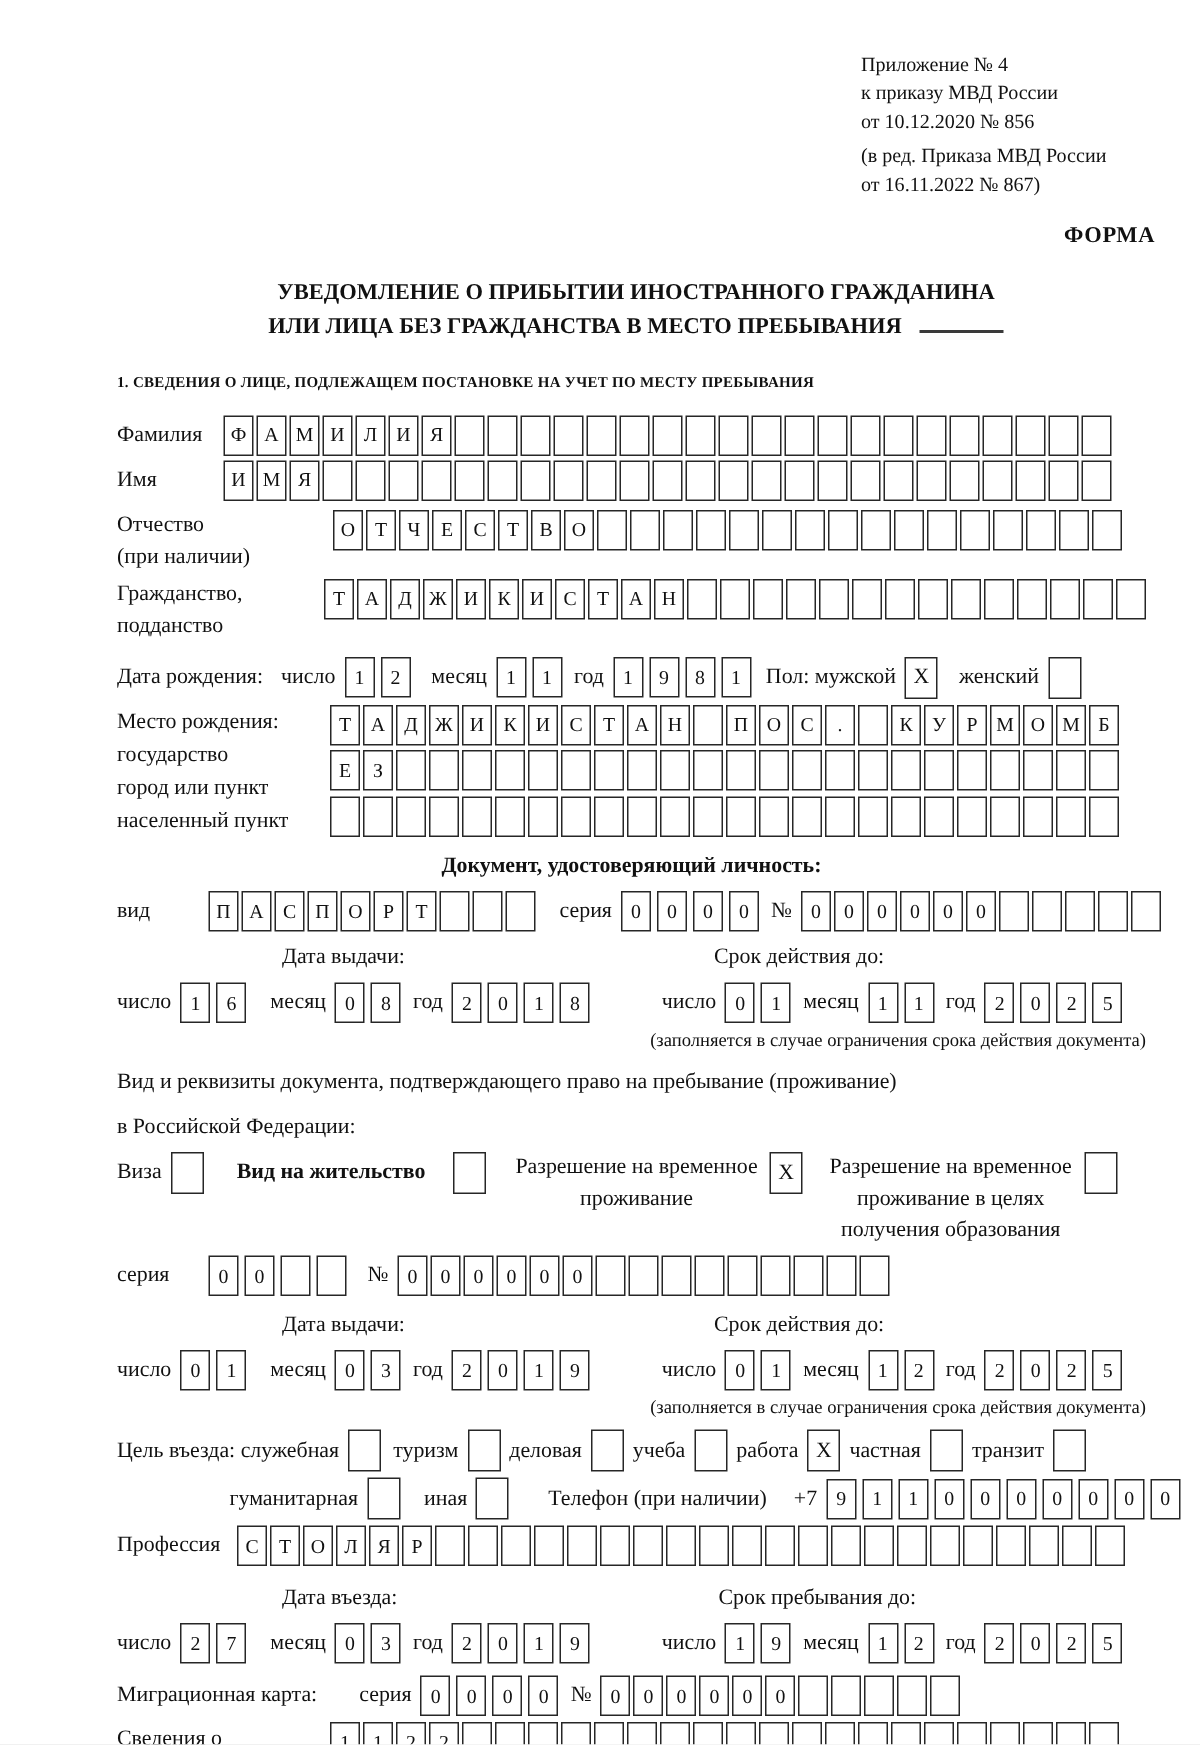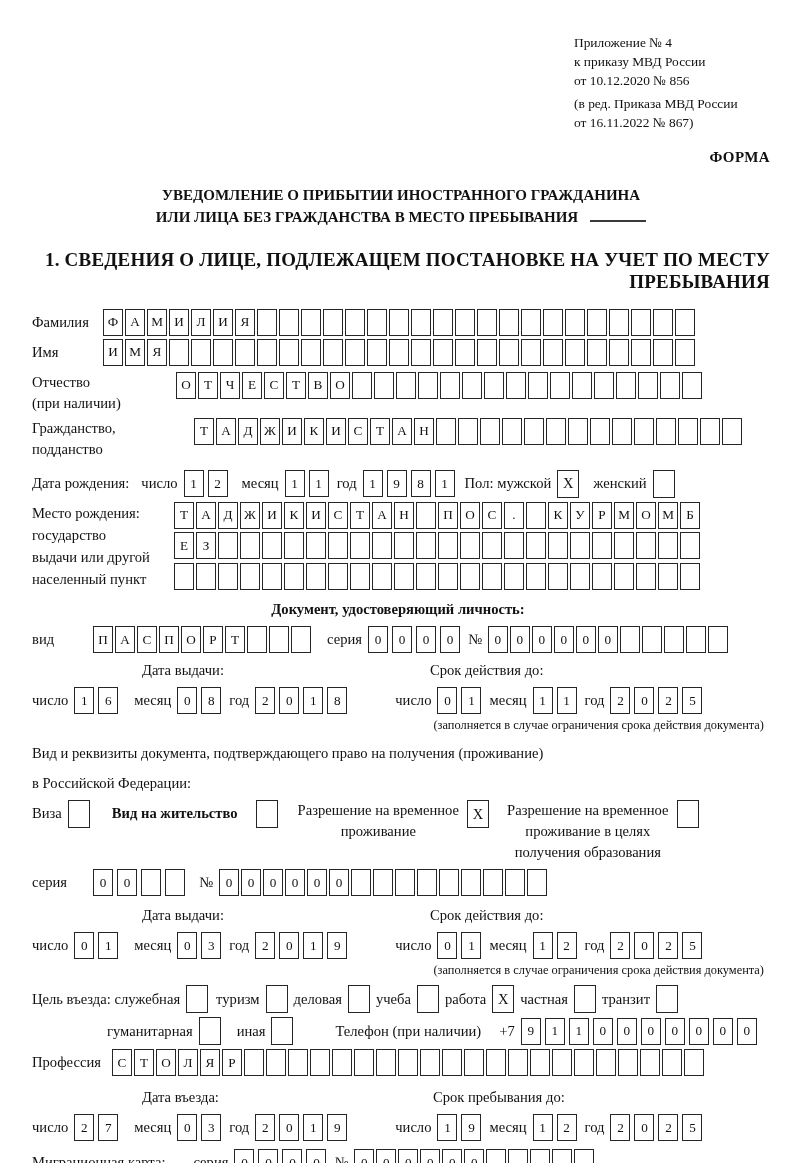--- a/index.html
+++ b/index.html
@@ -1,26 +1,26 @@
 <!DOCTYPE html>
 <html><head>
 <meta charset="utf-8">
 <style>
   html,body{margin:0;padding:0;background:#e8e8e8;}
   .page{
     width:800px;height:1163px;box-sizing:border-box;background:#fff;
-    padding:34px 30px 16px 32px;position:relative;overflow:hidden;
+    padding:34px 30px 16px 78px;position:relative;overflow:hidden;
     font-family:"Liberation Serif","DejaVu Serif",serif;color:#111;font-size:14.6px;
   }
   .appendix{margin-left:auto;width:196px;font-size:13.4px;line-height:1.4;}
   .appendix .ed{margin-top:5px;}
   .forma{text-align:right;font-weight:bold;margin-top:16px;font-size:15px;letter-spacing:.4px;}
   .title{text-align:center;font-weight:bold;font-size:15px;margin-top:18px;line-height:1.5;}
   .blank{display:inline-block;width:56px;border-bottom:2.2px solid #3a3a3a;margin-left:12px;height:14px;}
-  .sec{font-weight:bold;text-align:right;margin-top:20px;margin-bottom:16px;font-size:19px;letter-spacing:.2px;}
+  .sec{font-weight:bold;text-align:left;margin-top:20px;margin-bottom:16px;font-size:10px;letter-spacing:.2px;}
   .fl{display:flex;align-items:center;margin-bottom:3px;}
   .fl.top{align-items:flex-start;}
   .fl.center{justify-content:center;}
   .fl.right{justify-content:flex-end;}
   .t{margin-right:6px;line-height:27px;white-space:nowrap;}
   .t.b{font-weight:bold;}
   .t.note{font-size:12.4px;line-height:17px;}
   .run{display:inline-flex;flex-wrap:nowrap;margin-right:4px;flex:none;}
   .cell{
     display:inline-flex;width:18px;height:25px;border:1.6px solid #262626;margin-right:2px;
@@ -211,21 +211,21 @@
         </span>
         <span class="t" style="margin-left: 2px;">Пол: мужской</span>
         <span class="cbx">X</span>
         <span class="t" style="margin-left: 8px;">женский</span>
         <span class="cbx"></span>
       </div>
       <div class="fl top" style="margin-top: 4px;">
         <div class="blk-label" style="width: 142px;">
           <div>Место рождения:</div>
           <div>государство</div>
-          <div>выдачи или другой</div>
+          <div>город или пункт</div>
           <div>населенный пункт</div>
         </div>
         <div class="blk-rows">
           <span class="run">
             <span class="cell">Т</span>
             <span class="cell">А</span>
             <span class="cell">Д</span>
             <span class="cell">Ж</span>
             <span class="cell">И</span>
             <span class="cell">К</span>
@@ -381,21 +381,21 @@
           <span class="cell">2</span>
           <span class="cell">0</span>
           <span class="cell">2</span>
           <span class="cell">5</span>
         </span>
       </div>
       <div class="fl right">
         <span class="t note">(заполняется в случае ограничения срока действия документа)</span>
       </div>
       <div class="fl" style="margin-top: 6px;">
-        <span class="t">Вид и реквизиты документа, подтверждающего право на получения (проживание)</span>
+        <span class="t">Вид и реквизиты документа, подтверждающего право на пребывание (проживание)</span>
       </div>
       <div class="fl">
         <span class="t">в Российской Федерации:</span>
       </div>
       <div class="fl top" style="margin-top: 2px;">
         <span class="t">Виза</span>
         <span class="cbx"></span>
         <span class="t" style="margin-left: 16px; font-weight: bold;">Вид на жительство</span>
         <span class="cbx" style="margin-left: 12px;"></span>
         <span class="mll center" style="margin-left: 14px;">
@@ -497,21 +497,21 @@
         <span class="t">частная</span>
         <span class="cbx"></span>
         <span class="t">транзит</span>
         <span class="cbx"></span>
       </div>
       <div class="fl" style="margin-top: 4px; padding-left: 75px;">
         <span class="t">гуманитарная</span>
         <span class="cbx"></span>
         <span class="t" style="margin-left: 10px;">иная</span>
         <span class="cbx"></span>
-        <span class="t" style="margin-left: 36px;">Телефон (при наличии)</span>
+        <span class="t" style="margin-left: 20px;">Телефон (при наличии)</span>
         <span class="t" style="margin-left: 12px;">+7</span>
         <span class="run sp">
           <span class="cell">9</span>
           <span class="cell">1</span>
           <span class="cell">1</span>
           <span class="cell">0</span>
           <span class="cell">0</span>
           <span class="cell">0</span>
           <span class="cell">0</span>
           <span class="cell">0</span>

